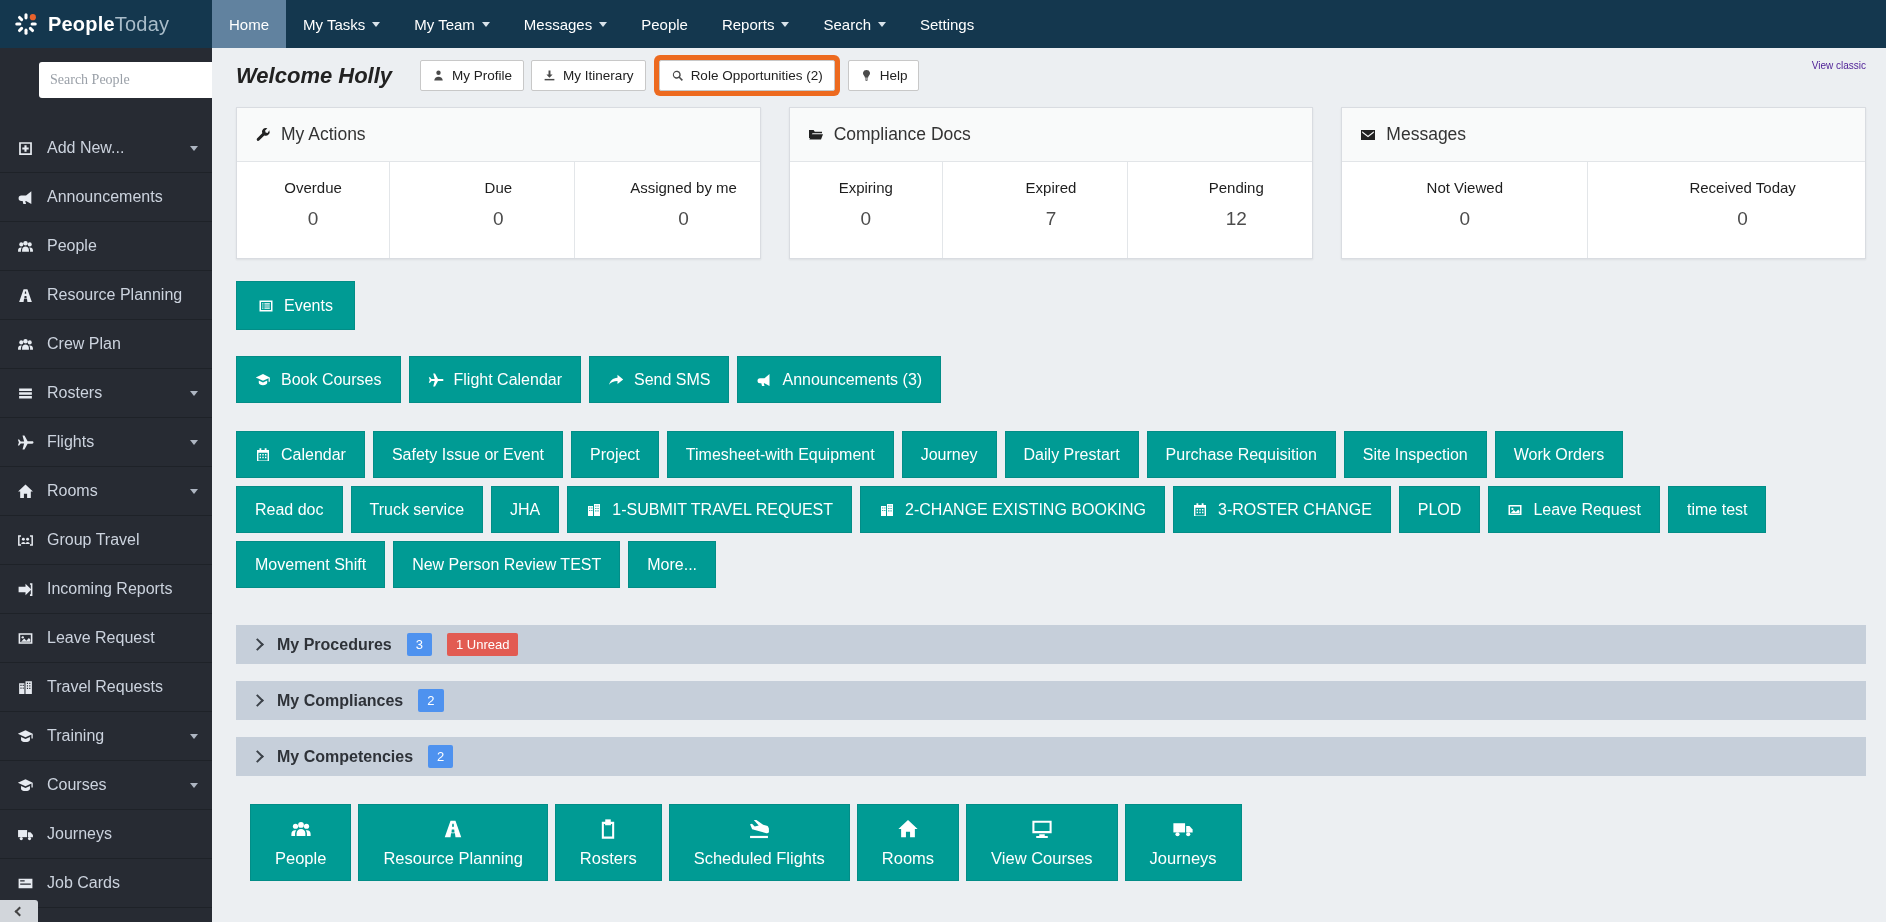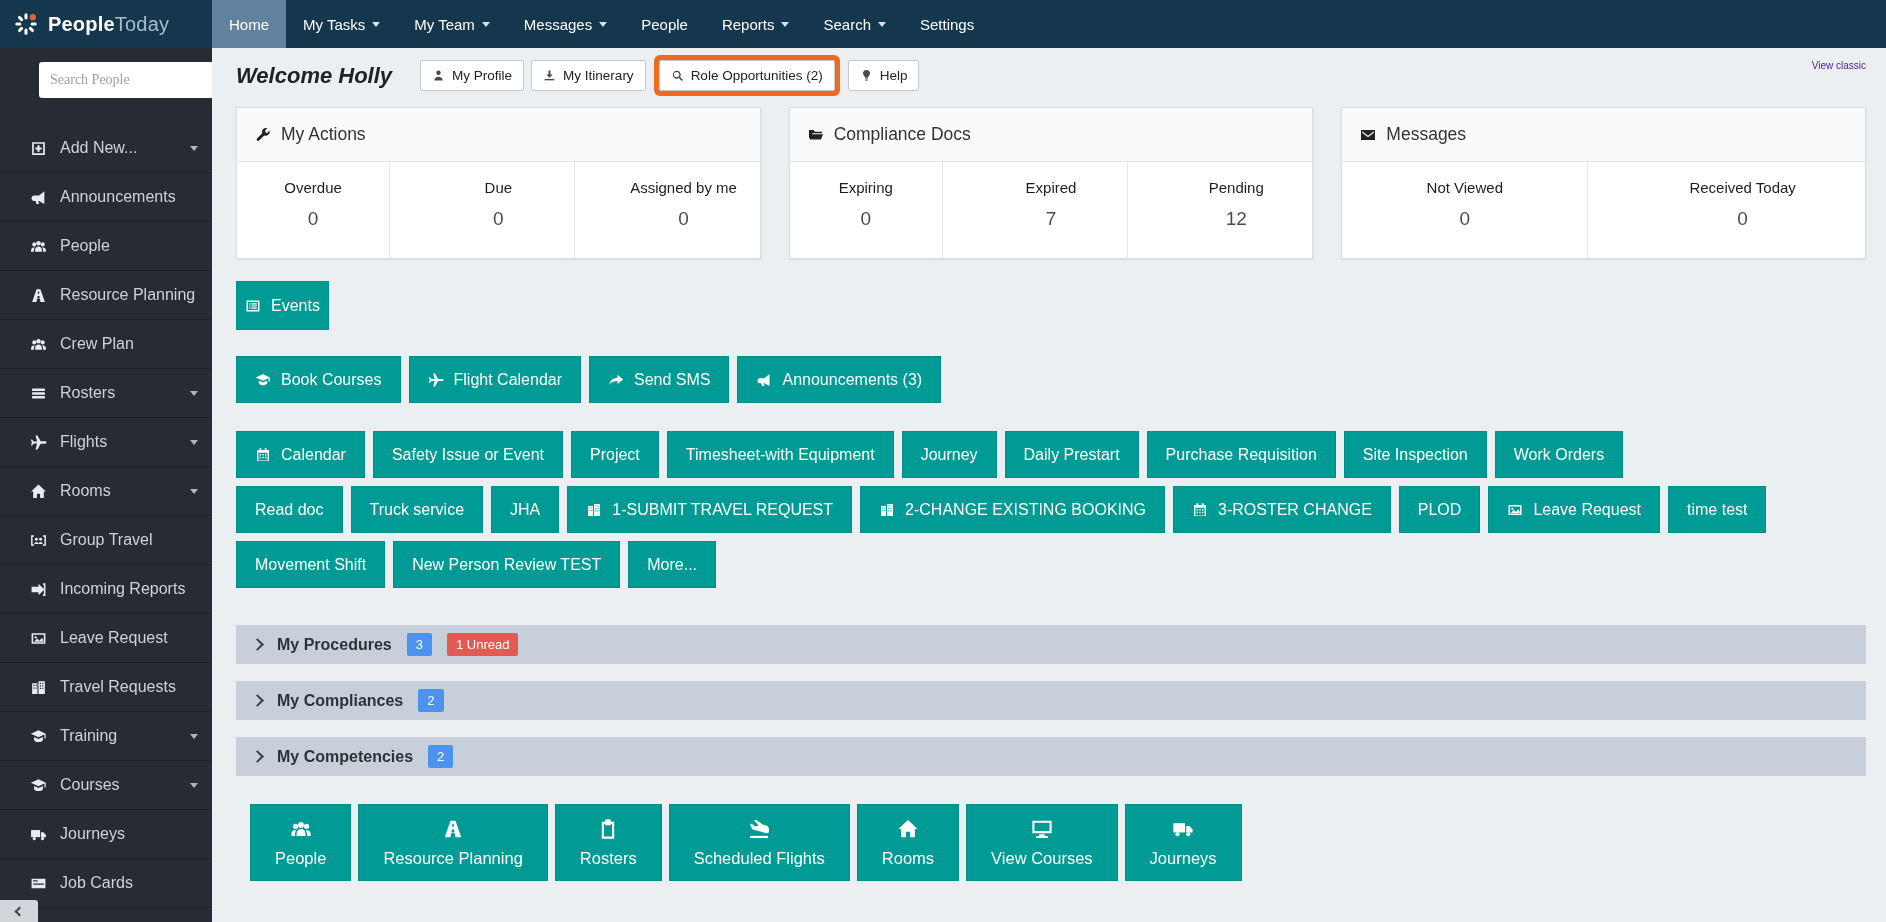--- a/index.html
+++ b/index.html
@@ -33,21 +33,21 @@
   .nav-btn.slim { font-weight:400; padding:6px 11px; }
   .nav-user { display:flex; align-items:center; gap:6px; color:#c9d4dc; cursor:pointer; padding:0 4px; }
 
   
   .layout { display:flex; height:874px; }
   .sidebar { width:212px; flex:none; background:#272b33; position:relative; overflow:hidden; }
   .side-search { margin:14px 10px 26px 10px; }
   .side-search input { width:100%; height:36px; border:none; border-radius:3px; padding:8px 11px;
     font-size:14px; font-family:Liberation Serif, serif; color:#333; outline:none;margin-left:29px; }
   .side-search input::placeholder { color:#9aa0a8; }
-  .side-item { height:49px; display:flex; align-items:center; gap:13px; padding:0 14px 0 30px;
+  .side-item { height:49px; display:flex; align-items:center; gap:13px; padding:0 14px 0 17px;
     color:#ccd3de; font-size:16px; border-bottom:1px solid #1e2228; cursor:pointer; }
   .side-item:first-of-type { border-top:1px solid #1e2228; }
   .side-item .ico { color:#e7ebf1; }
   .side-item .caret-down { margin-left:auto; color:#aeb6c2; }
   .collapse-btn { position:absolute; bottom:0; left:0; width:38px; height:22px; background:#d2d6db;
     border-top-right-radius:3px; display:flex; align-items:center; justify-content:center; cursor:pointer; }
   .collapse-btn .chev { width:7px; height:7px; }
 
   
   .main { flex:1; padding:12px 20px 0 24px; overflow:hidden; }
@@ -69,21 +69,21 @@
   .card-body { display:flex; }
   .stat { flex:1; text-align:center; padding:17px 0 28px 0; }
   .stat + .stat { border-left:1px solid #e3e6e9;padding-left:32px; }
   .stat-label { font-size:15px; color:#1e1e1e; }
   .stat-value { font-size:19px; color:#4c4c4c; margin-top:12px; }
 
   .tbtn { background:#009b94; color:#fff; border:1px solid #028d87; display:inline-flex;
     align-items:center; justify-content:center; gap:10px; height:47px; padding:0 18px;
     font-size:16px; cursor:pointer; white-space:nowrap; }
   .events-row { margin-top:22px; }
-  .events-row .tbtn { height:49px; padding:0 8px; }
+  .events-row .tbtn { height:49px; padding:0 21px; }
   .btn-row { display:flex; gap:8px; flex-wrap:nowrap; }
   .row-a { margin-top:26px; }
   .row-b { margin-top:28px; }
   .row-c, .row-d { margin-top:8px; }
 
   .acc-wrap { margin-top:37px; }
   .accordion { height:39px; background:#c6cfda; display:flex; align-items:center; gap:15px;
     padding:17px 17px; margin-bottom:17px; cursor:pointer; }
   .acc-label { font-size:16px; font-weight:700; color:#2e3238; }
   .badge { font-size:13px; color:#fff; padding:4px 9px; border-radius:2px; }

